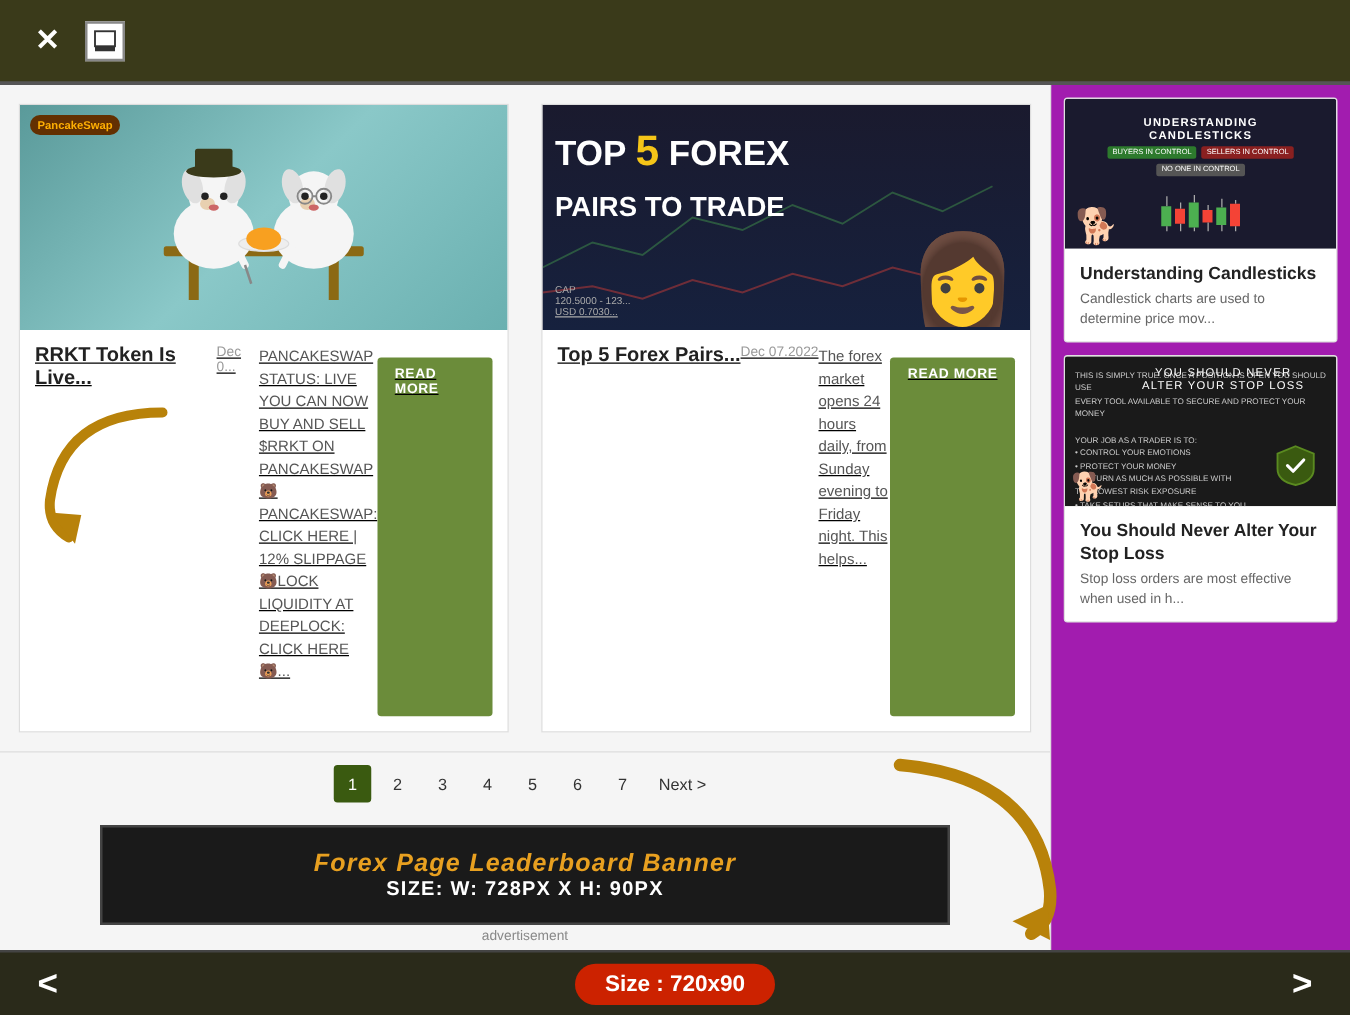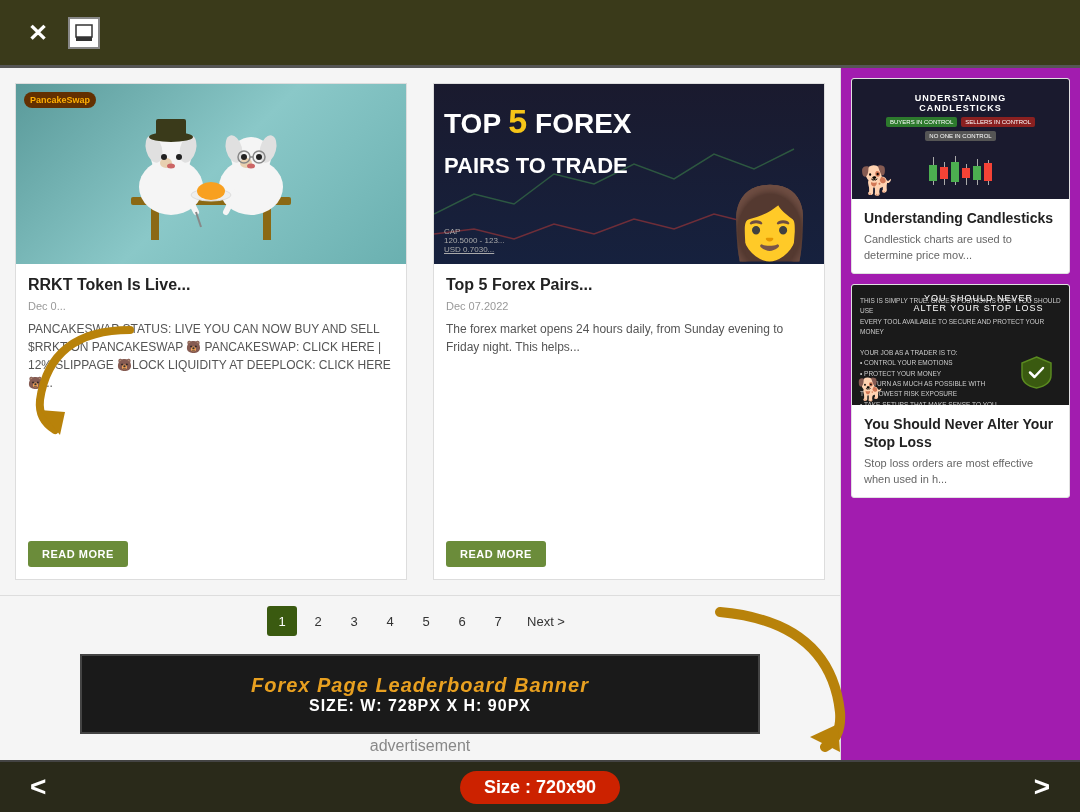--- a/index.html
+++ b/index.html
@@ -176,21 +176,22 @@
       left: 10px;
       color: #aaa;
       font-size: 9px;
       z-index: 2;
     }
 
     .post-content {
       padding: 12px;
       flex: 1;
       display: flex;
-      flex-direction: column;
+      flex-direction: row;
+      text-decoration: underline;
     }
     .post-title {
       font-size: 16px;
       font-weight: bold;
       color: #222;
       margin-bottom: 6px;
     }
     .post-date {
       font-size: 11px;
       color: #999;
@@ -278,21 +279,21 @@
       font-style: italic;
       letter-spacing: 1px;
     }
     .banner-size-text {
       font-size: 16px;
       font-weight: bold;
       color: #fff;
       letter-spacing: 1px;
     }
     .banner-advertisement {
-      font-size: 16px;
+      font-size: 11px;
       color: #888;
       margin-top: 3px;
     }
 
     
     .arrow-left {
       position: absolute;
       left: 30px;
       top: 320px;
       width: 120px;

